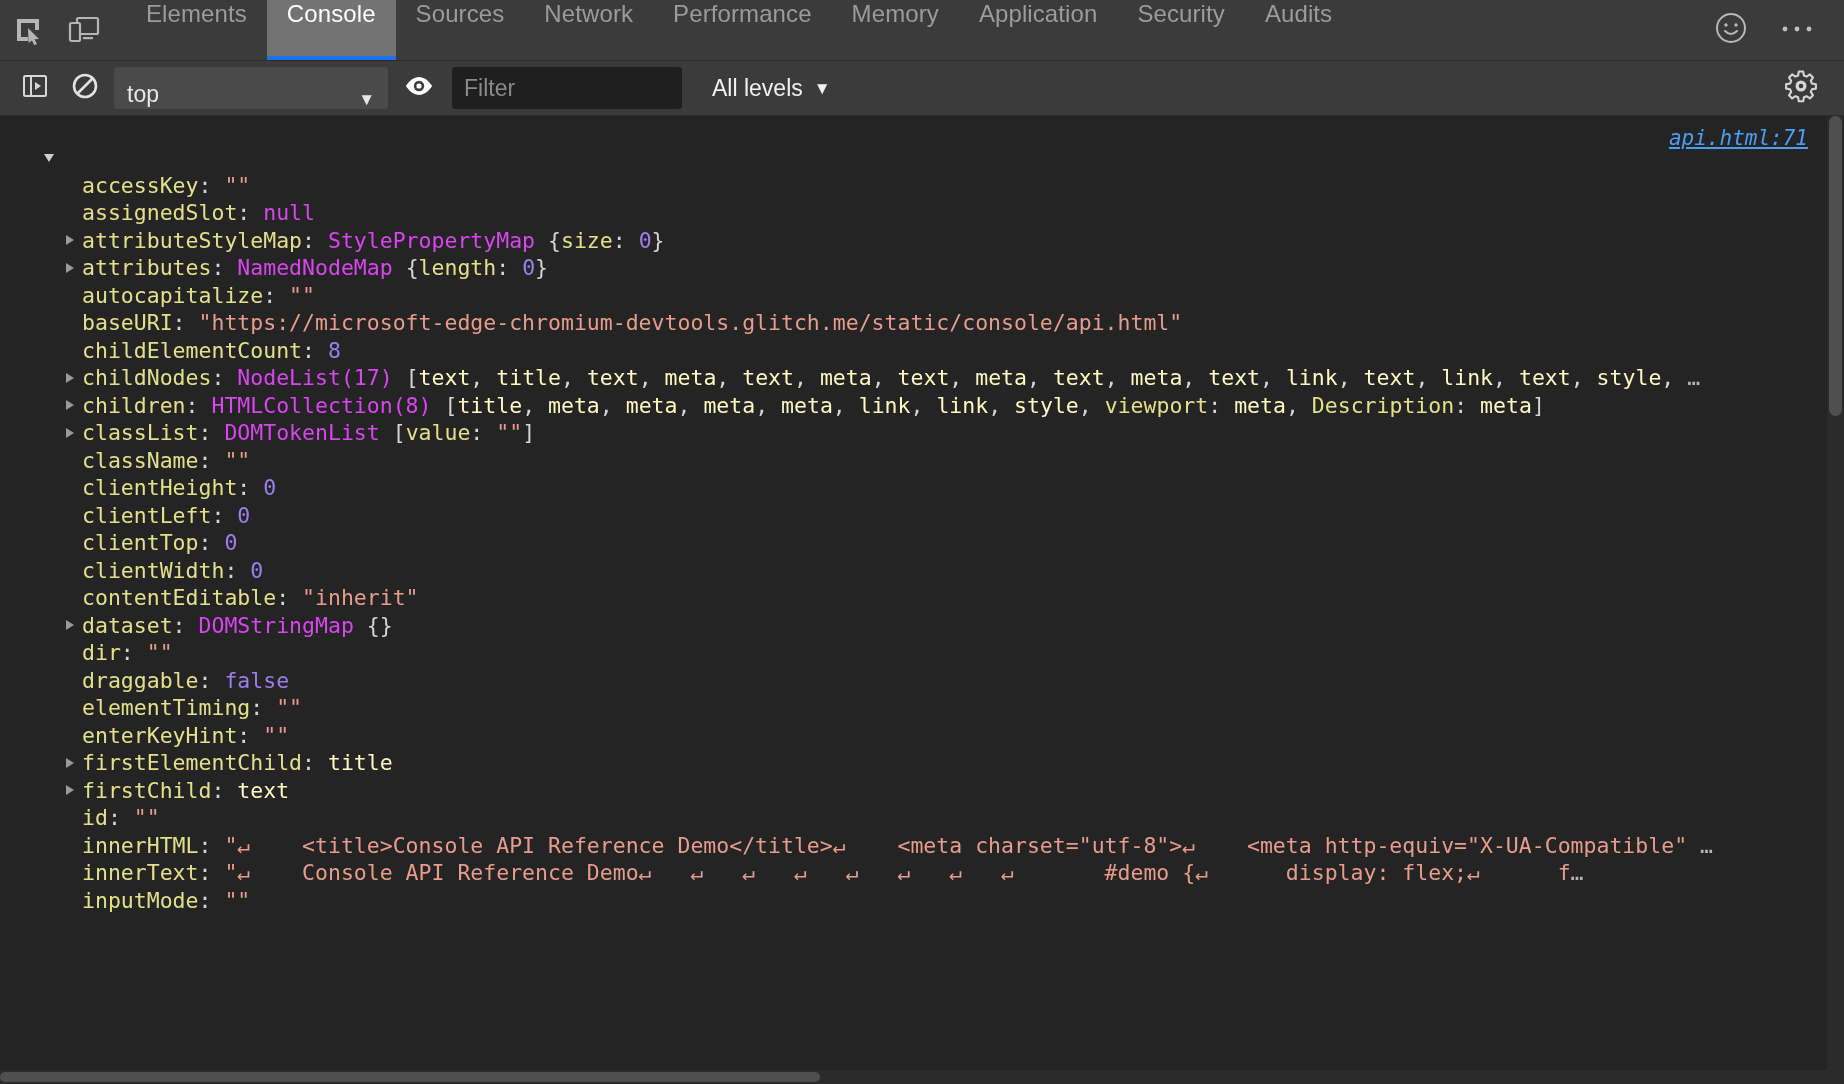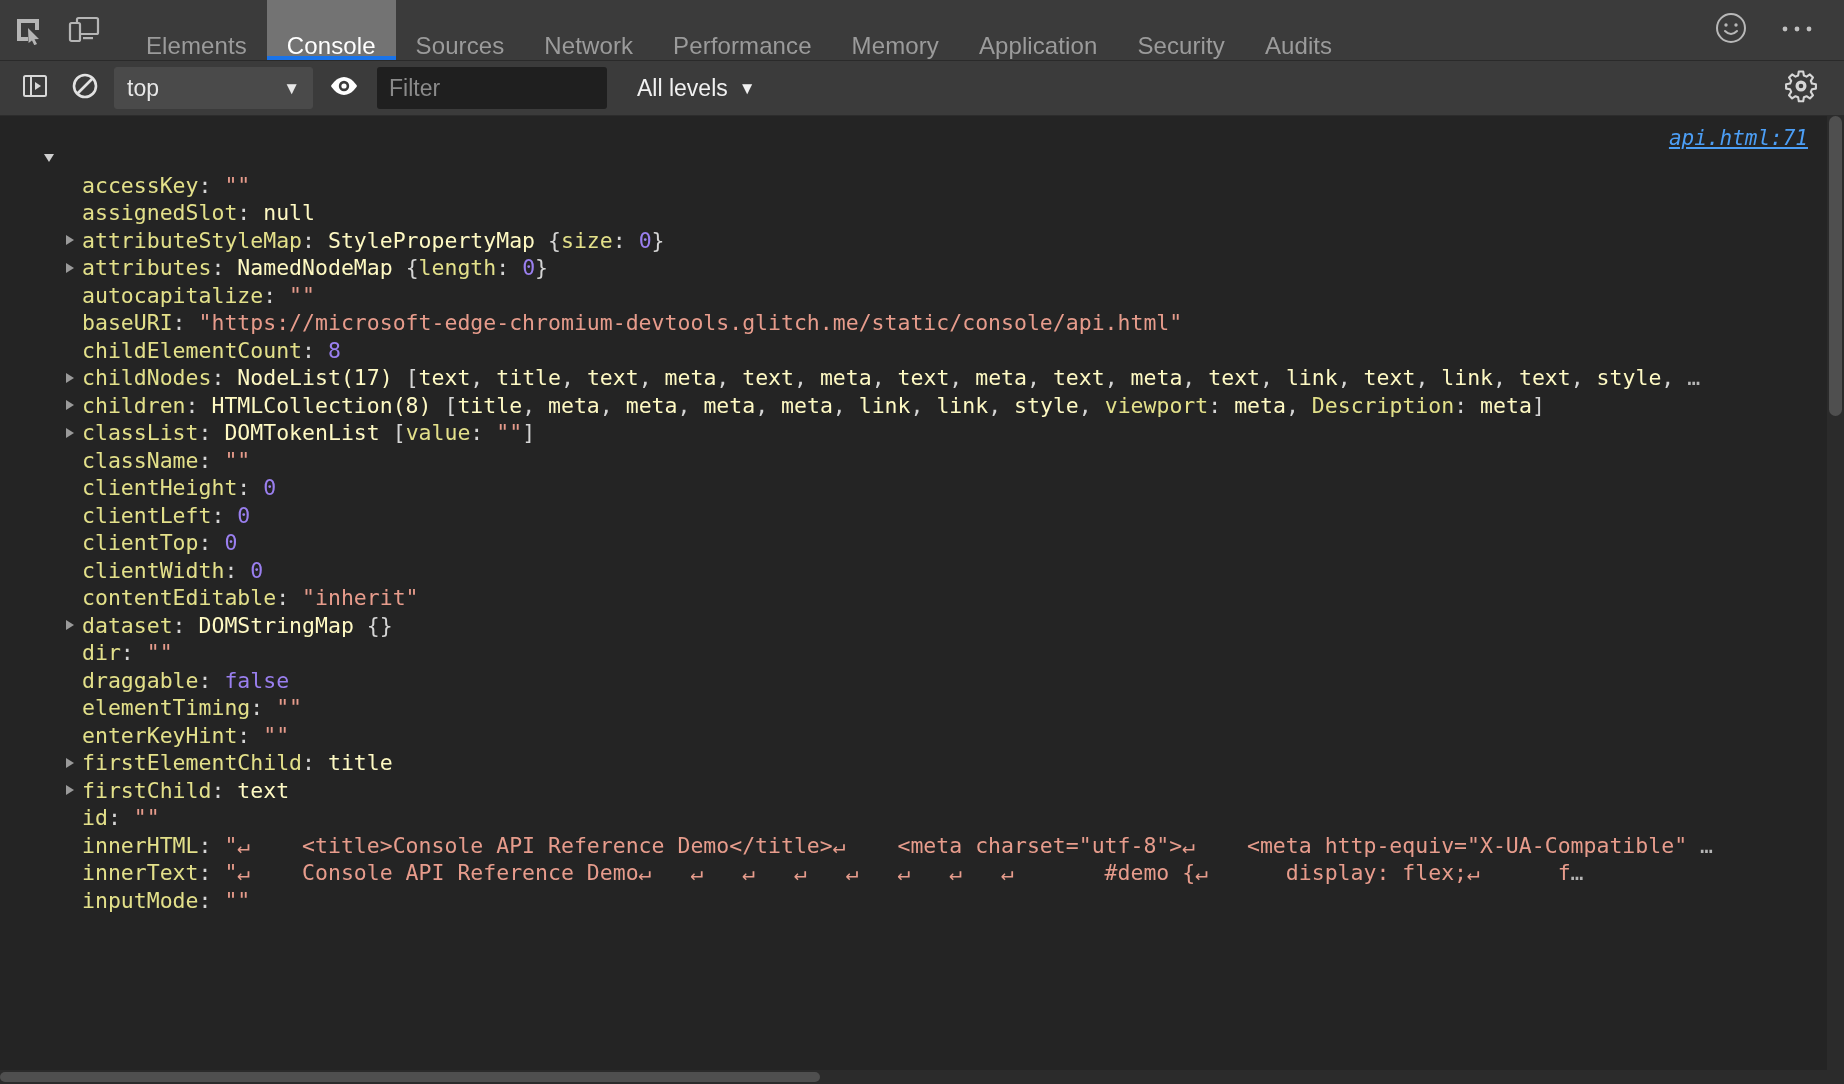--- a/index.html
+++ b/index.html
@@ -21,21 +21,21 @@
     position: relative;
   }
   .tb-icon-btn {
     width: 56px;
     display: flex; align-items: center; justify-content: center;
     cursor: pointer;
   }
   .tb-icon-btn svg { display: block; }
   .tab-list { display: flex; align-items: stretch; margin-left: 14px; }
   .tab {
-    display: flex; align-items: flex-end;
+    display: flex; align-items: flex-start;
     padding: 0 20px;
     font-size: 24px;
     color: #9b9b9b;
     letter-spacing: 0.1px;
     cursor: pointer;
     position: relative;
     white-space: nowrap;
   }
   .tab.active {
     background: #737373;
@@ -69,25 +69,25 @@
     padding: 0 10px;
     border-bottom: 1px solid #2c2c2c;
   }
   .ct-btn {
     width: 50px; height: 44px;
     display: flex; align-items: center; justify-content: center;
     cursor: pointer;
     flex: none;
   }
   .context-select {
-    width: 199px; height: 42px;
+    width: 274px; height: 42px;
     background: #4a4a4a;
     border: 1px solid #4a4a4a;
     border-radius: 3px;
-    display: flex; align-items: center;
+    display: flex; align-items: flex-end;
     padding: 0 12px;
     margin-left: 4px;
     color: #e8e8e8;
     font-size: 23px;
     cursor: pointer;
     position: relative;
   }
   .context-select .caret {
     margin-left: auto;
     font-size: 17px;
@@ -170,21 +170,21 @@
     top: 50%;
     transform: translateY(-50%);
     width: 0; height: 0;
     border-top: 8px solid #cfcfcf;
     border-left: 5px solid transparent;
     border-right: 5px solid transparent;
     cursor: pointer;
   }
   
   .k    { color: #e3e08a; }  
-  .cls  { color: #fef9c3; }  
+  .cls  { color: #d946ef; }  
   .str  { color: #e79c8c; }  
   .num  { color: #9a7fef; }  
   .node { color: #fef9c3; }  
   .pn   { color: #d5d5d5; }  
   .ell  { color: #b5b5b5; }
 
   
   .vscroll {
     position: absolute;
     top: 0; right: 0;

